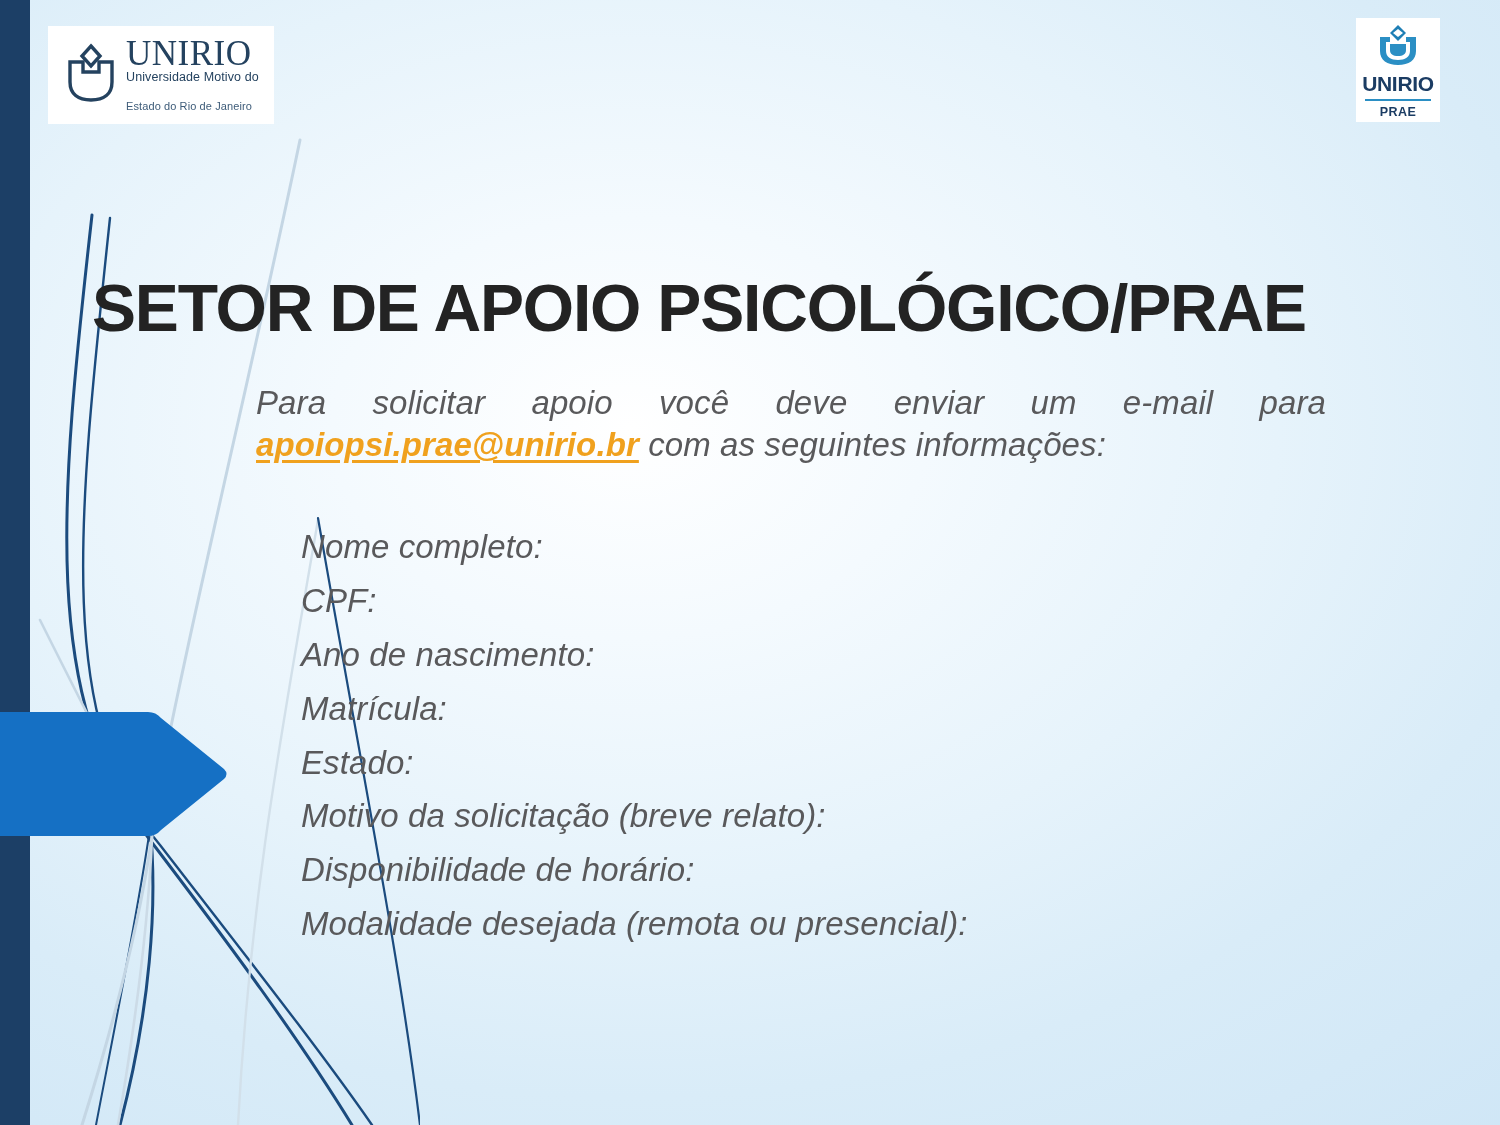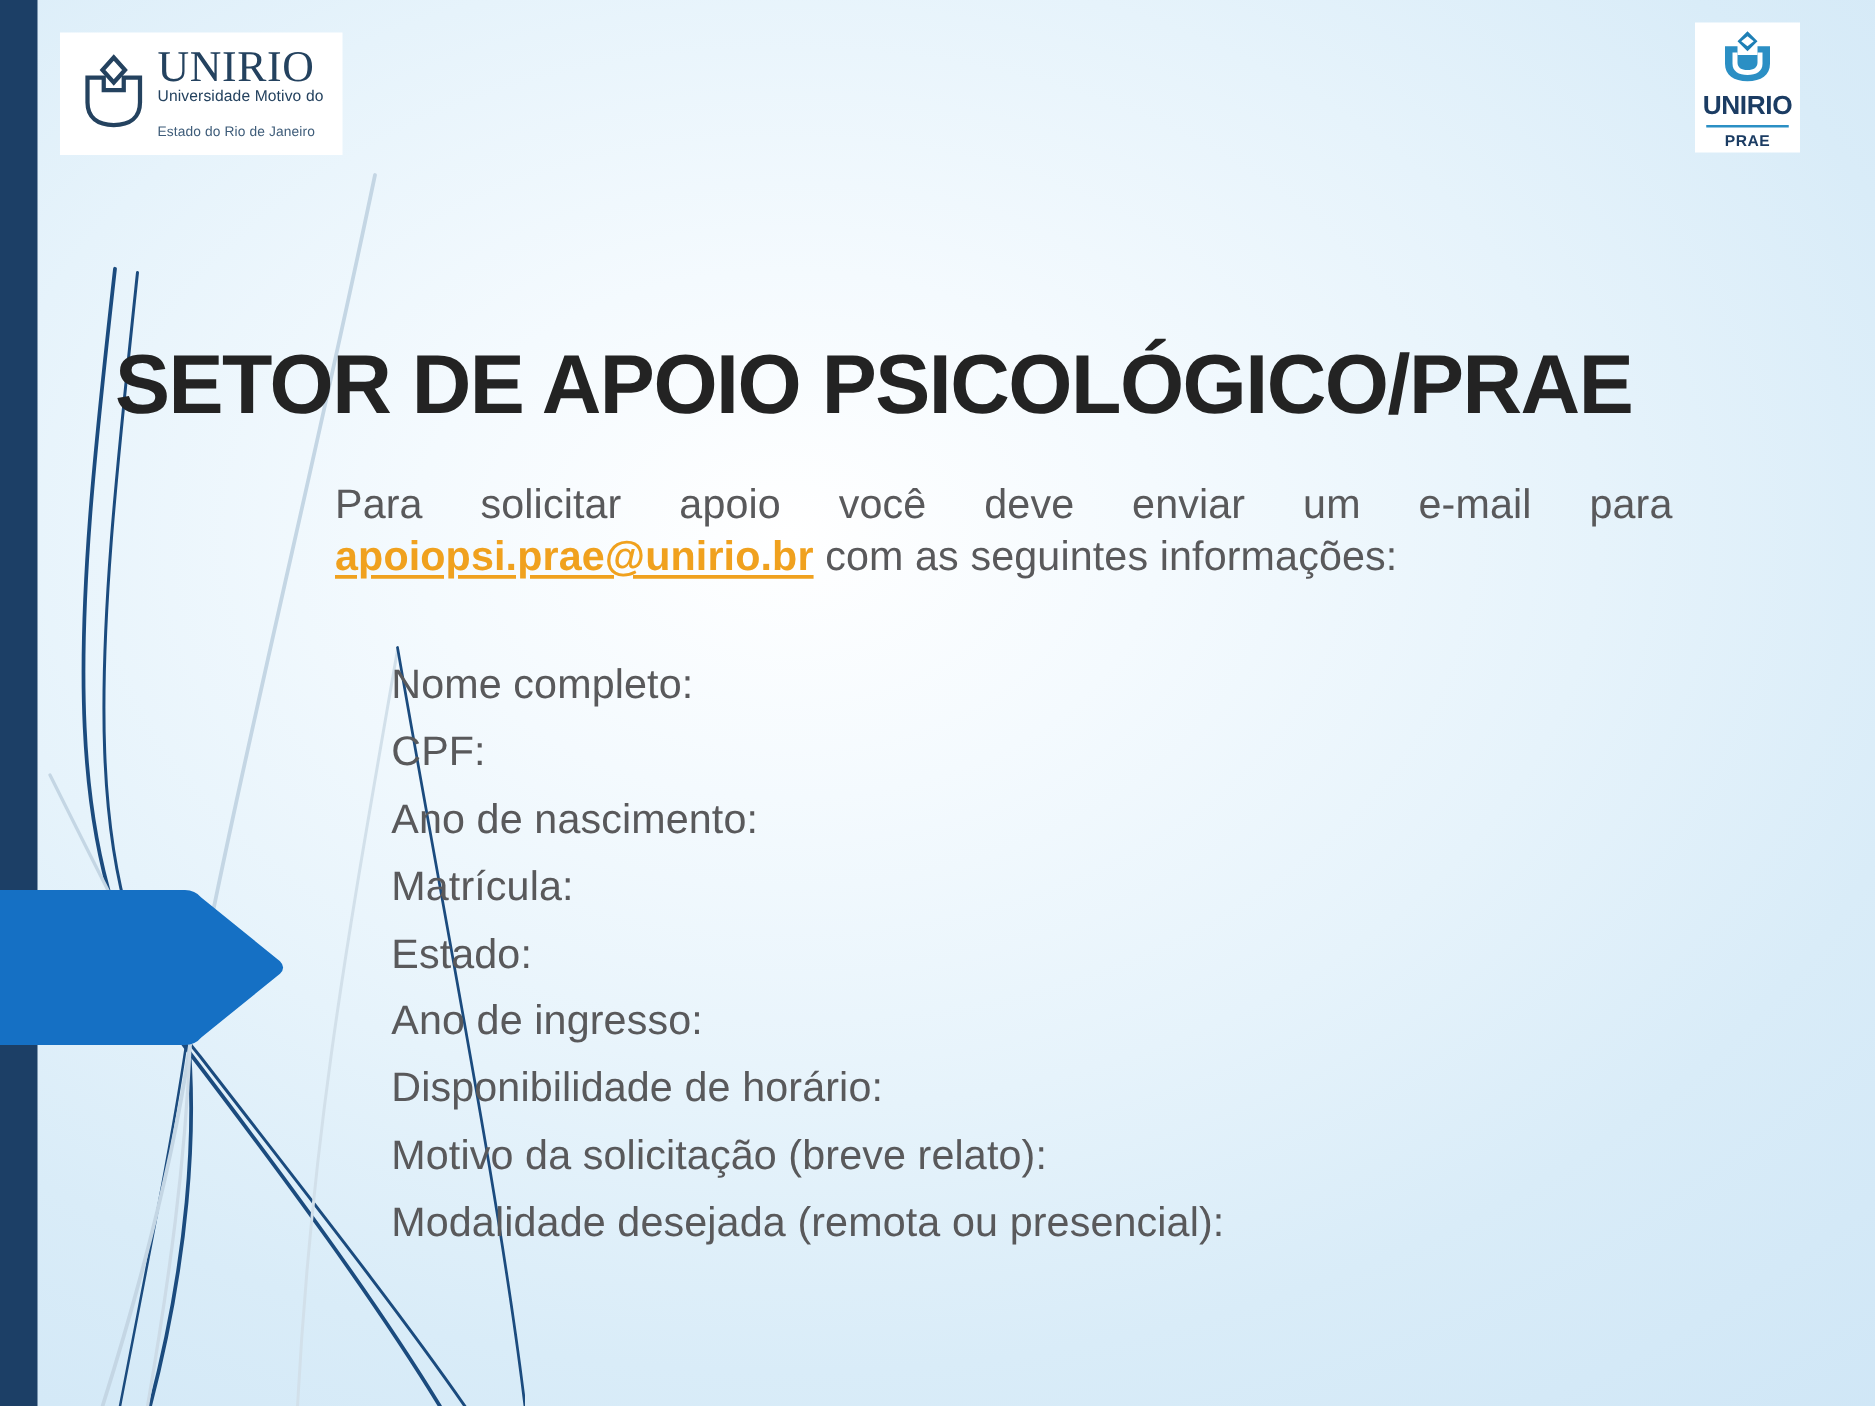--- a/index.html
+++ b/index.html
@@ -142,25 +142,26 @@
     letter-spacing: -1.2px;
     color: #232323;
     transform: scaleX(0.985);
     transform-origin: left center;
     white-space: nowrap;
   }
 
   
   .body-block {
     position: absolute;
-    left: 268px;
+    left: 256px;
     top: 382px;
     width: 1070px;
     font-family: "Liberation Sans", sans-serif;
     color: #59595b;
+    font-style: italic;
   }
   .intro {
     font-size: 33px;
     line-height: 1.28;
     text-align: justify;
     text-justify: inter-word;
     letter-spacing: 0.1px;
     margin: 0;
   }
   .intro .email {
@@ -247,20 +248,19 @@
 
   <div class="body-block">
     <p class="intro"><span>Para solicitar apoio você deve enviar um e-mail para </span><a class="email" href="#">apoiopsi.prae@unirio.br</a><span> com as seguintes informações:</span></p>
 
     <ul class="field-list">
       <li>Nome completo:</li>
       <li>CPF:</li>
       <li>Ano de nascimento:</li>
       <li>Matrícula:</li>
       <li>Estado:</li>
-      <li>Ano de ingresso:</li>
+      <li>Motivo da solicitação (breve relato):</li>
       <li>Disponibilidade de horário:</li>
-      <li>Motivo da solicitação (breve relato):</li>
       <li>Modalidade desejada (remota ou presencial):</li>
     </ul>
   </div>
 
 </div>
 
 </body></html>

